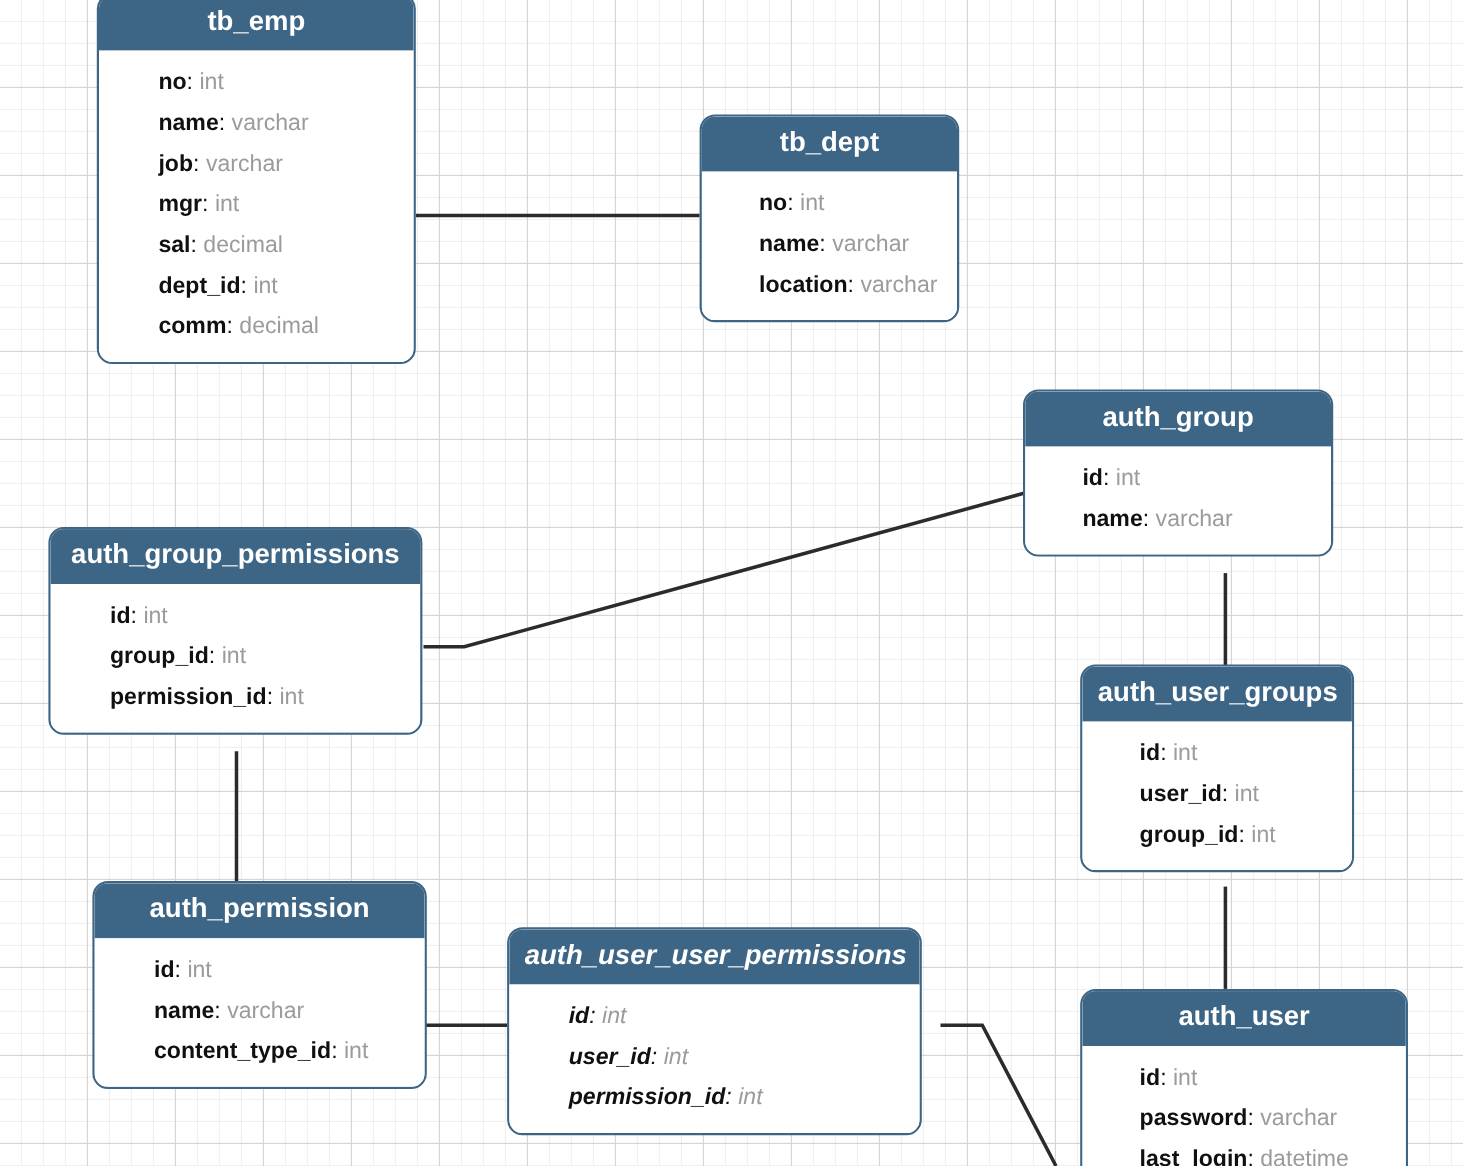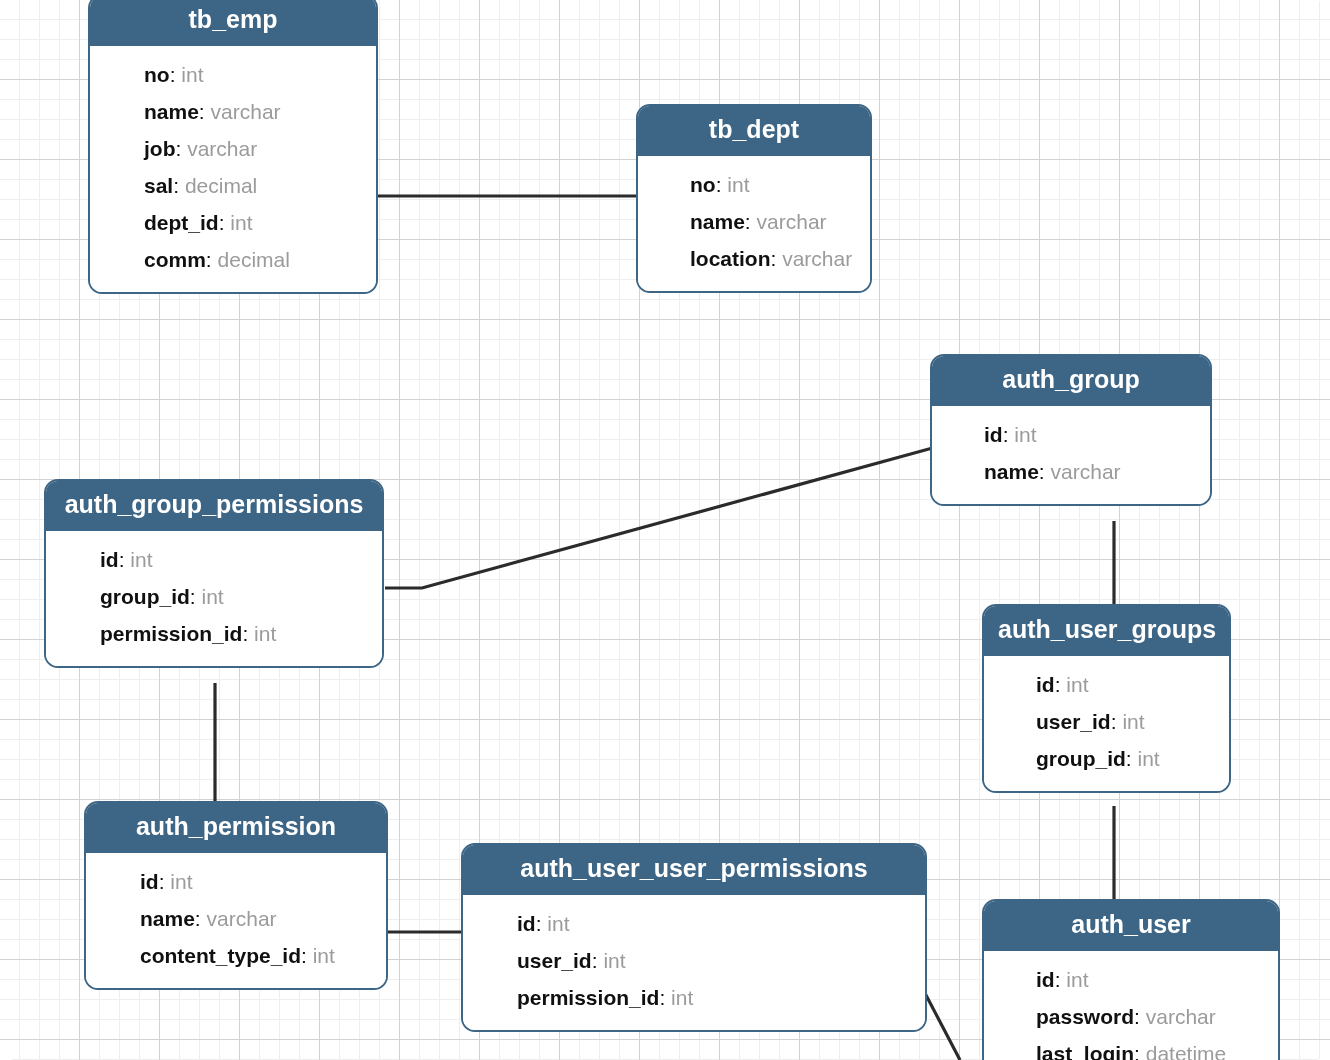--- a/index.html
+++ b/index.html
@@ -14,21 +14,20 @@
     overflow: hidden;
     background-color: #ffffff;
     background-image:
       linear-gradient(to right, #d2d2d2 1px, transparent 1px),
       linear-gradient(to bottom, #d2d2d2 1px, transparent 1px),
       linear-gradient(to right, #eeeeee 1px, transparent 1px),
       linear-gradient(to bottom, #eeeeee 1px, transparent 1px);
     background-size: 80px 80px, 80px 80px, 20px 20px, 20px 20px;
     background-position: -1px -1px, -1px -1px, -1px -1px, -1px -1px;
     font-family: "Liberation Sans", sans-serif;
-    border-radius: 16px;
   }
   #edges {
     position: absolute;
     left: 0; top: 0;
     width: 1330px;
     height: 1060px;
     pointer-events: none;
     z-index: 1;
   }
   .entity {
@@ -71,21 +70,21 @@
   .field .ftype {
     color: #9b9b9b;
   }
   
   #ent-tb_emp      { left: 88px;  top: -6px;   width: 290px; }
   #ent-tb_dept     { left: 636px; top: 104px;  width: 236px; }
   #ent-auth_group  { left: 930px; top: 354px;  width: 282px; }
   #ent-auth_group_permissions { left: 44px; top: 479px; width: 340px; }
   #ent-auth_user_groups { left: 982px; top: 604px; width: 249px; }
   #ent-auth_permission  { left: 84px; top: 801px; width: 304px; }
-  #ent-auth_user_user_permissions { left: 461px; top: 843px; width: 466px; }
+  #ent-auth_user_user_permissions { left: 461px; top: 843px; width: 377px; font-style: italic; }
   #ent-auth_user   { left: 982px; top: 899px;  width: 298px; }
 
   #ent-tb_emp .field,
   #ent-auth_group_permissions .field,
   #ent-auth_permission .field,
   #ent-auth_user_user_permissions .field { padding-left: 54px; }
   #ent-tb_dept .field { padding-left: 52px; }
   #ent-auth_group .field,
   #ent-auth_user_groups .field,
   #ent-auth_user .field { padding-left: 52px; }
@@ -106,20 +105,21 @@
       <path d="M 855 932 L 893 932 L 960 1060"></path>
     </g>
   </svg>
 
   <div class="entity" id="ent-tb_emp">
     <div class="entity-header">tb_emp</div>
     <div class="entity-body">
       <div class="field"><span class="fname">no</span><span class="fcolon">: </span><span class="ftype">int</span></div>
       <div class="field"><span class="fname">name</span><span class="fcolon">: </span><span class="ftype">varchar</span></div>
       <div class="field"><span class="fname">job</span><span class="fcolon">: </span><span class="ftype">varchar</span></div>
+      <div class="field"><span class="fname">mgr</span><span class="fcolon">: </span><span class="ftype">int</span></div>
       <div class="field"><span class="fname">sal</span><span class="fcolon">: </span><span class="ftype">decimal</span></div>
       <div class="field"><span class="fname">dept_id</span><span class="fcolon">: </span><span class="ftype">int</span></div>
       <div class="field"><span class="fname">comm</span><span class="fcolon">: </span><span class="ftype">decimal</span></div>
     </div>
   </div>
 
   <div class="entity" id="ent-tb_dept">
     <div class="entity-header">tb_dept</div>
     <div class="entity-body">
       <div class="field"><span class="fname">no</span><span class="fcolon">: </span><span class="ftype">int</span></div>

